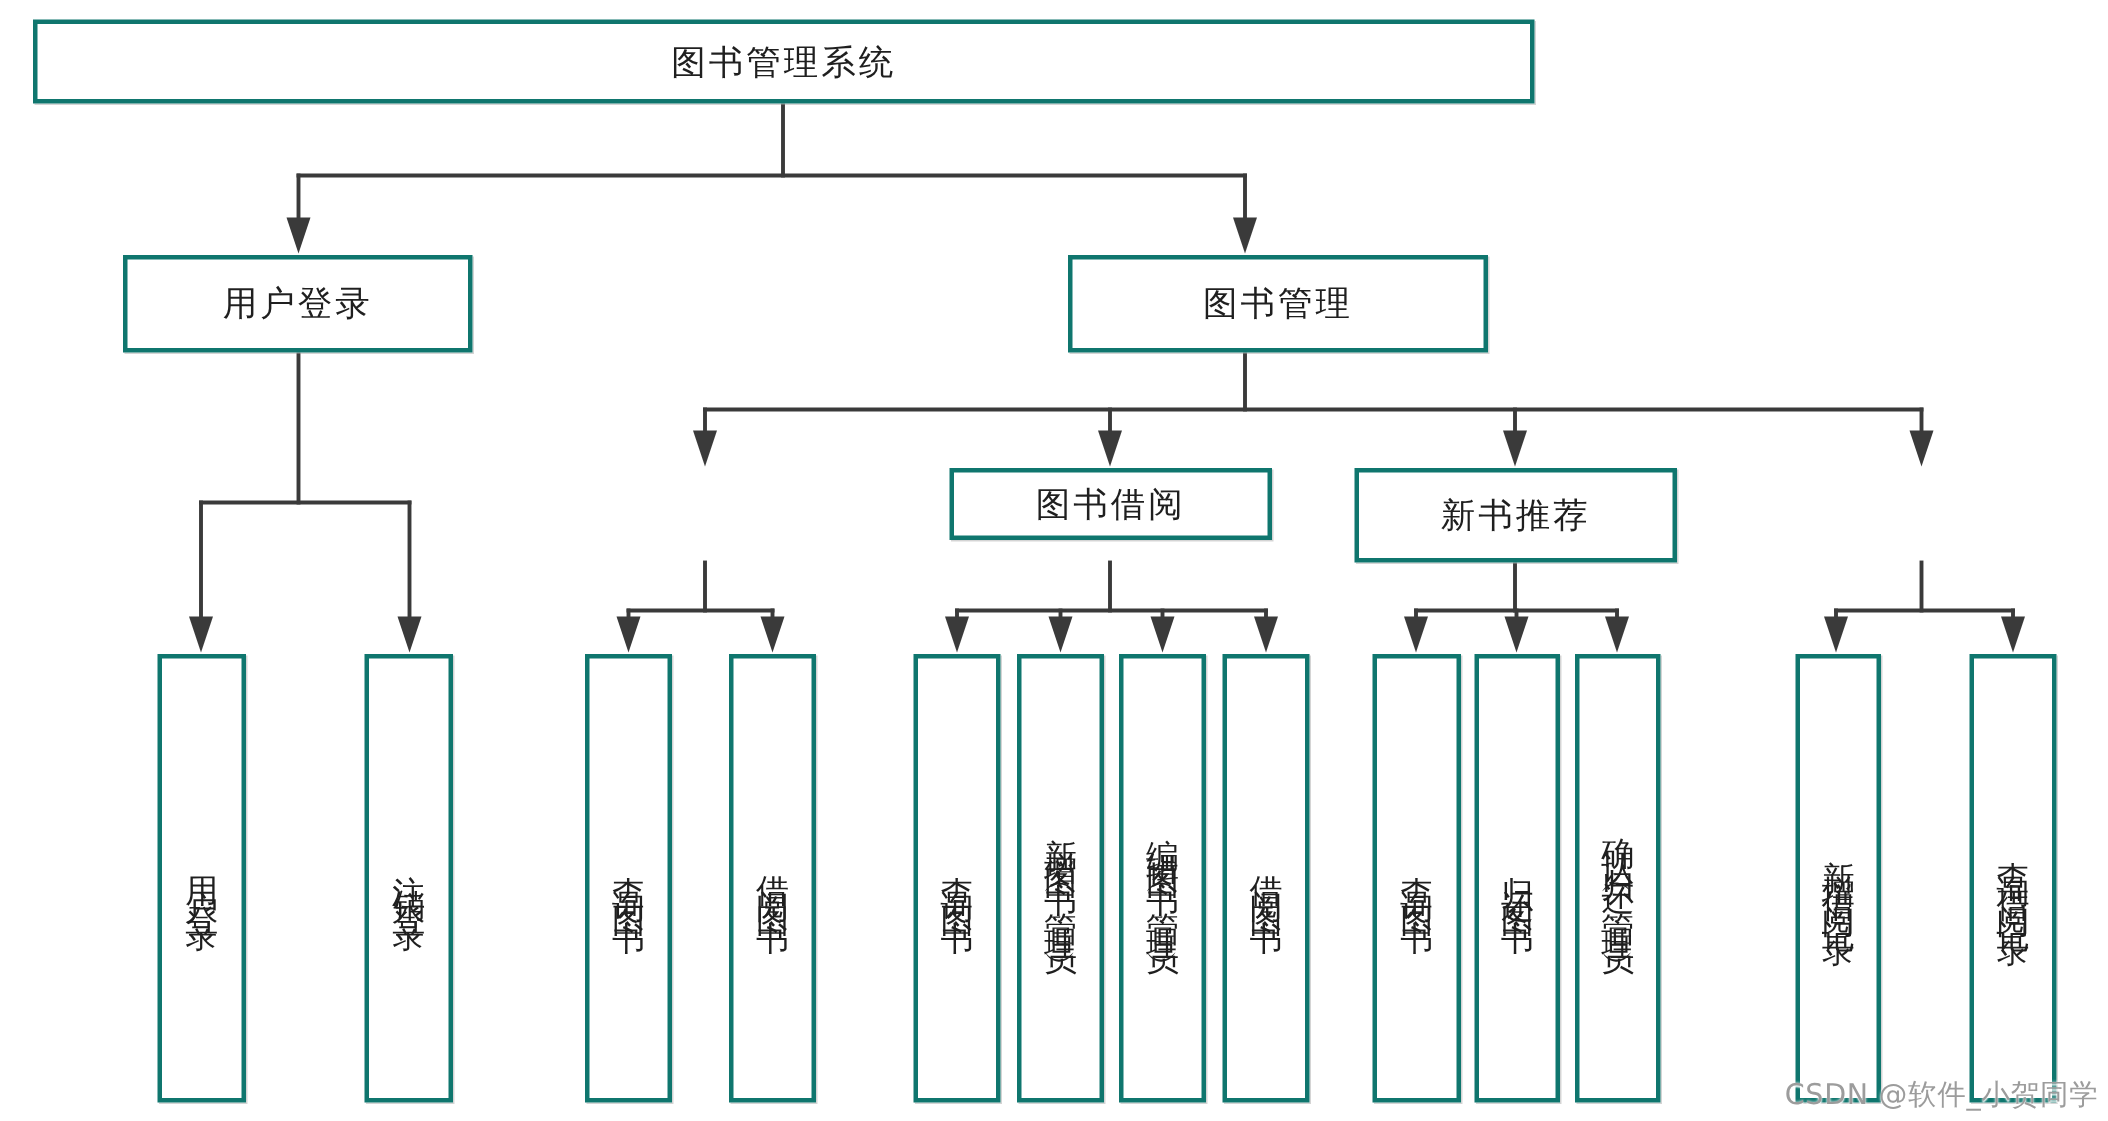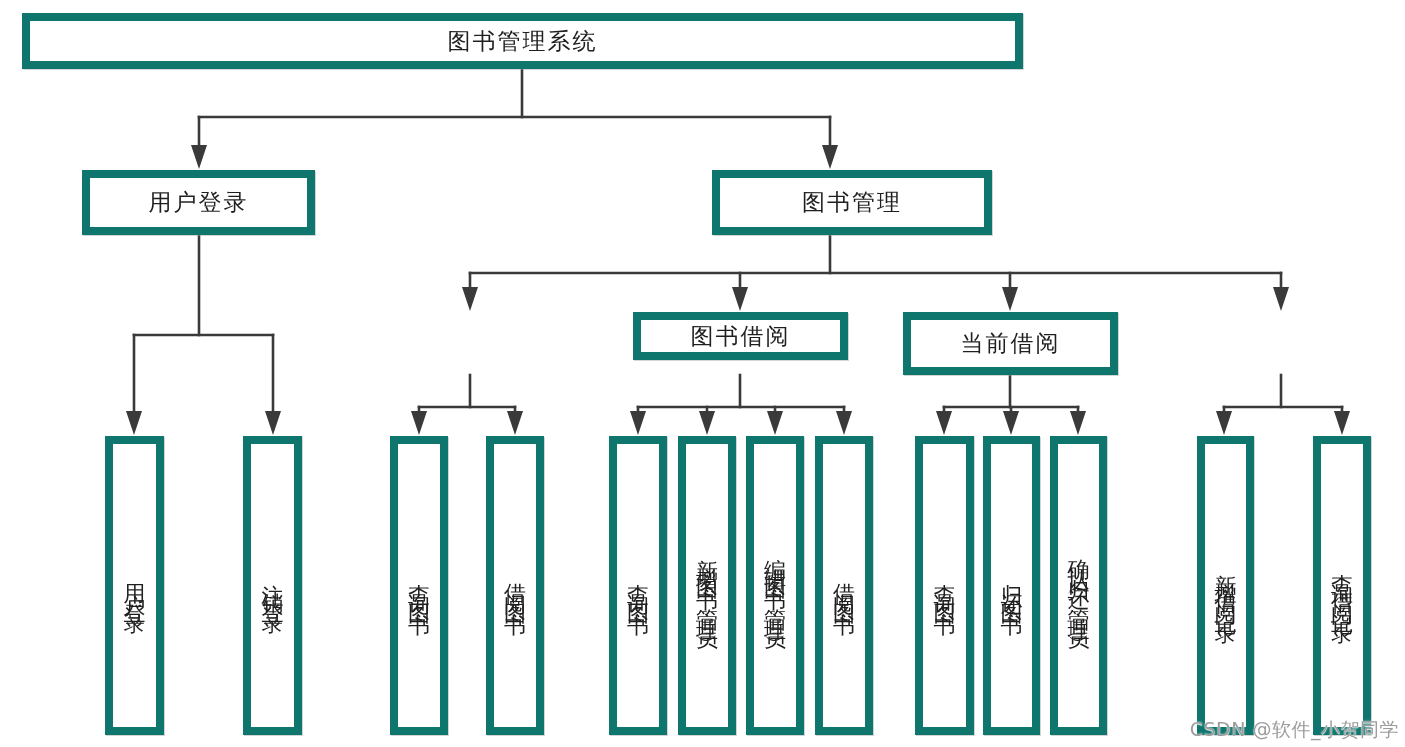--- a/index.html
+++ b/index.html
@@ -12,21 +12,21 @@
     overflow: hidden;
   }
   #wires {
     position: absolute;
     left: 0; top: 0;
     width: 1405px; height: 747px;
   }
   .node {
     position: absolute;
     background: #ffffff;
-    border: 8px solid #0f766e;
+    border: 3px solid #0f766e;
     box-sizing: border-box;
     color: #1f1f1f;
     display: flex;
     align-items: center;
     justify-content: center;
     box-shadow: 1px 1px 0 rgba(160,160,160,0.45);
     font-family: Liberation Serif, serif;
   }
   .hnode {
     font-size: 23px;
@@ -129,21 +129,21 @@
       <polygon points="1334,411 1350,411 1342,435"></polygon>
     </g>
   </svg>
 
   <div class="node hnode" style="left:22px;top:13px;width:1001px;height:56px">图书管理系统</div>
 
   <div class="node hnode" style="left:82px;top:170px;width:233px;height:65px">用户登录</div>
   <div class="node hnode" style="left:712px;top:170px;width:280px;height:65px">图书管理</div>
 
   <div class="node hnode" style="left:633px;top:312px;width:215px;height:48px">图书借阅</div>
-  <div class="node hnode" style="left:903px;top:312px;width:215px;height:63px">当前借阅</div>
+  <div class="node hnode" style="left:903px;top:312px;width:215px;height:63px">新书推荐</div>
 
   <div class="node leaf" style="left:105px;top:436px;width:59px;height:299px">
     <span>用户登录</span>
   </div>
   <div class="node leaf" style="left:243px;top:436px;width:59px;height:299px">
     <span>注销登录</span>
   </div>
 
   <div class="node leaf" style="left:390px;top:436px;width:58px;height:299px">
     <span>查询图书</span>

